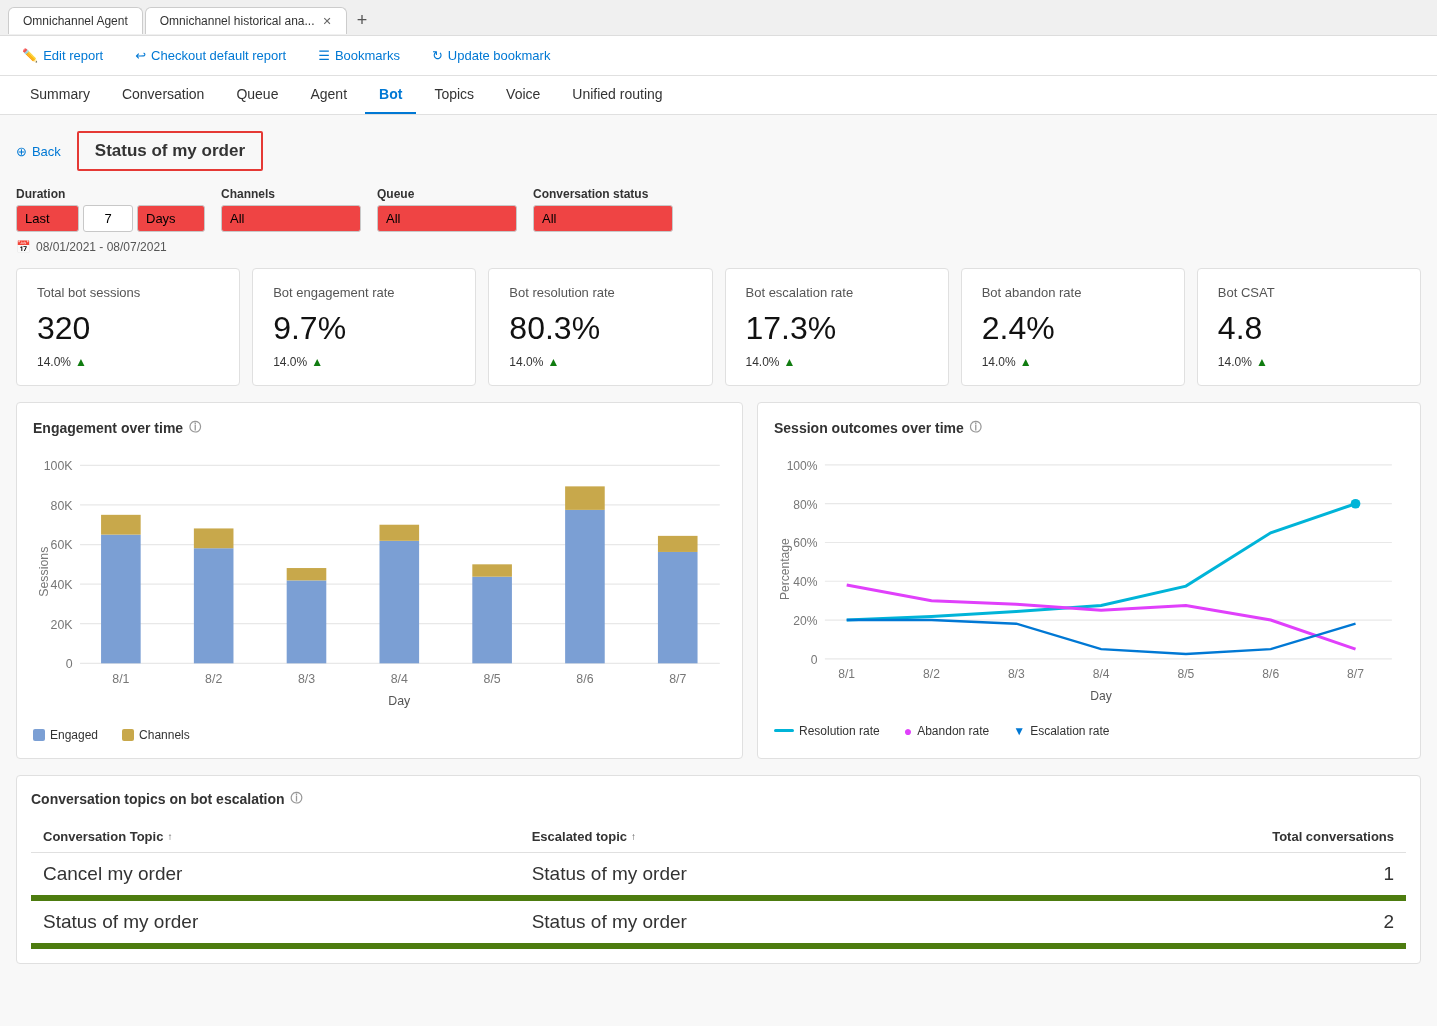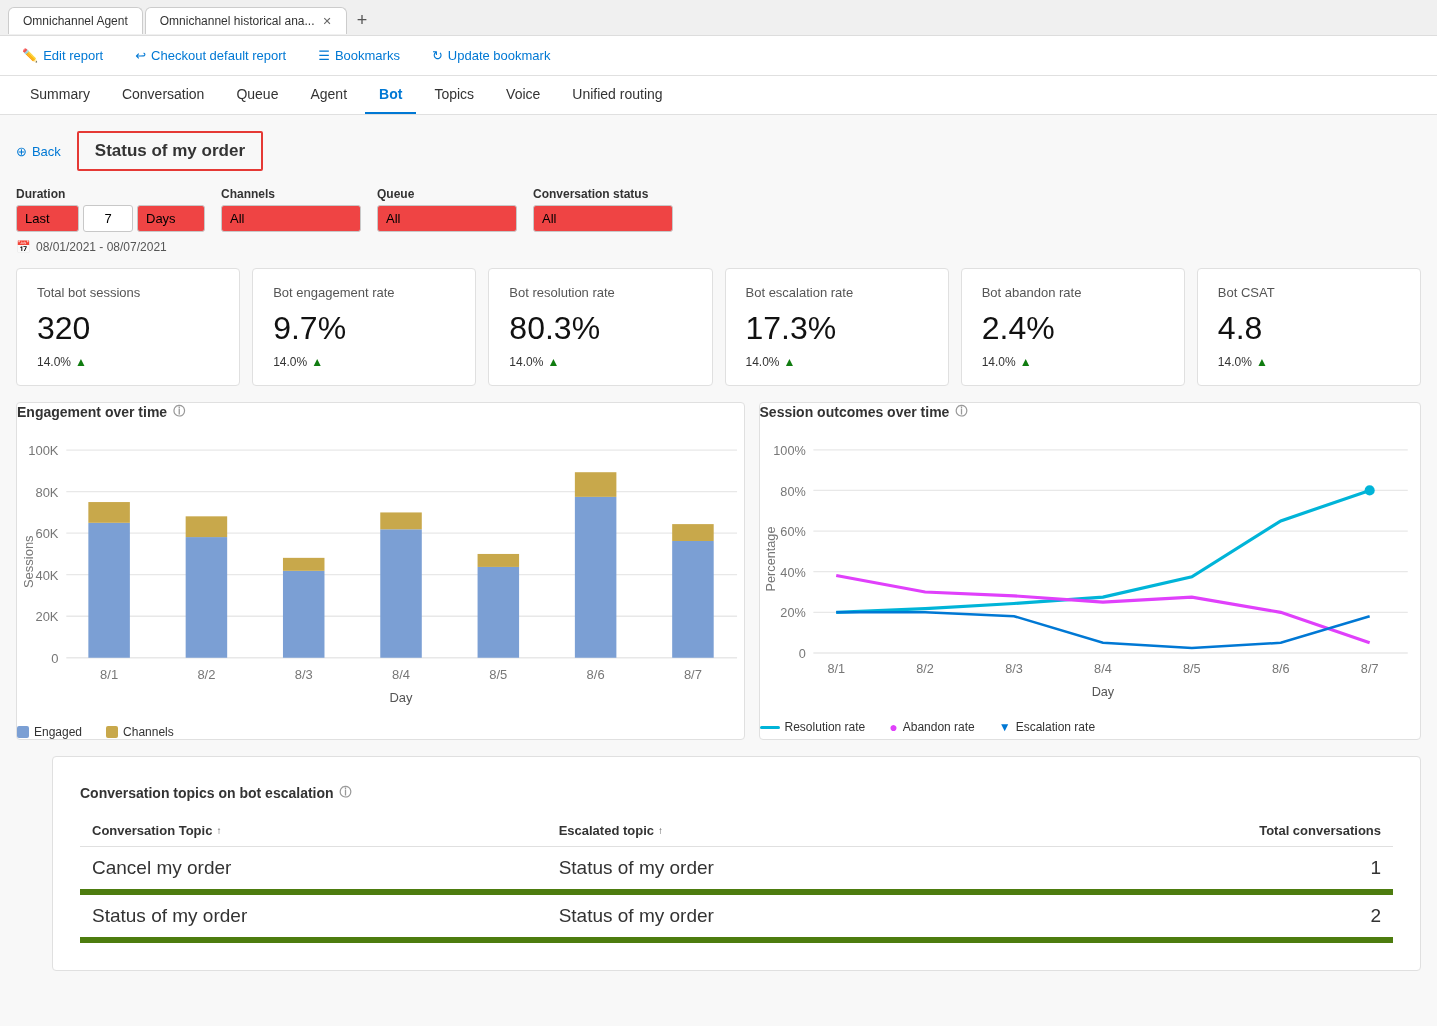--- a/index.html
+++ b/index.html
@@ -46,36 +46,36 @@
     
     .kpi-row { display: flex; gap: 12px; margin-bottom: 16px; }
     .kpi-card { background: #fff; border: 1px solid #e0e0e0; border-radius: 4px; padding: 16px 20px; flex: 1; min-width: 0; }
     .kpi-card-title { font-size: 13px; color: #555; margin-bottom: 10px; }
     .kpi-value { font-size: 32px; font-weight: 400; color: #111; margin-bottom: 8px; }
     .kpi-change { font-size: 12px; color: #333; display: flex; align-items: center; gap: 4px; }
     .kpi-change .up-arrow { color: #107c10; font-size: 12px; }
 
     
     .charts-row { display: flex; gap: 14px; margin-bottom: 16px; }
-    .chart-card { background: #fff; border: 1px solid #e0e0e0; border-radius: 4px; padding: 0; flex: 1; min-width: 0; }
+    .chart-card { background: #fff; border: 1px solid #e0e0e0; border-radius: 4px; padding: 16px; flex: 1; min-width: 0; }
     .chart-title { font-size: 14px; font-weight: 600; margin-bottom: 12px; display: flex; align-items: center; gap: 6px; }
     .chart-info { font-size: 12px; color: #999; cursor: pointer; }
     .chart-container { position: relative; }
 
     
     svg { display: block; }
 
     
     .legend { display: flex; align-items: center; gap: 24px; margin-top: 8px; font-size: 12px; }
     .legend-item { display: flex; align-items: center; gap: 5px; }
     .legend-dot { width: 12px; height: 12px; border-radius: 2px; display: inline-block; }
     .legend-line { width: 20px; height: 3px; display: inline-block; border-radius: 2px; }
 
     
-    .table-section { background: #fff; border: 1px solid #e0e0e0; border-radius: 4px; padding: 27px; margin-left: 36px; }
+    .table-section { background: #fff; border: 1px solid #e0e0e0; border-radius: 4px; padding: 14px; }
     .table-section-title { font-size: 14px; font-weight: 600; margin-bottom: 14px; display: flex; align-items: center; gap: 6px; }
     table { width: 100%; border-collapse: collapse; }
     th { text-align: left; font-size: 13px; font-weight: 600; padding: 8px 12px; border-bottom: 1px solid #e0e0e0; white-space: nowrap; }
     td { padding: 10px 12px; font-size: 19px; border-bottom: 6px solid #4d7c0f; }
     .th-sort { display: inline-flex; align-items: center; gap: 4px; cursor: pointer; }
     .sort-icon { font-size: 10px; color: #555; }
     .td-right { text-align: right; }
   </style>
 </head>
 <body>

